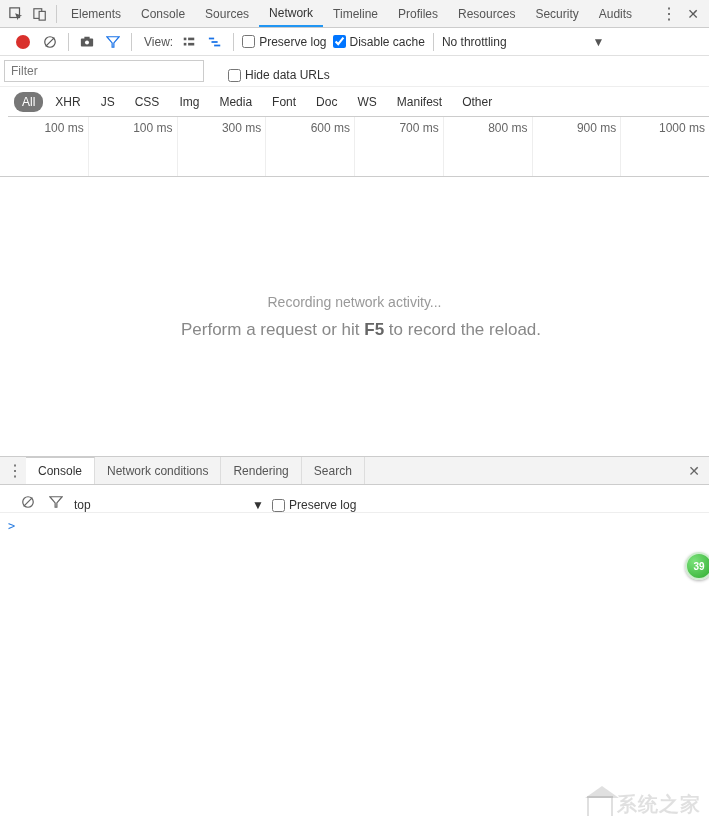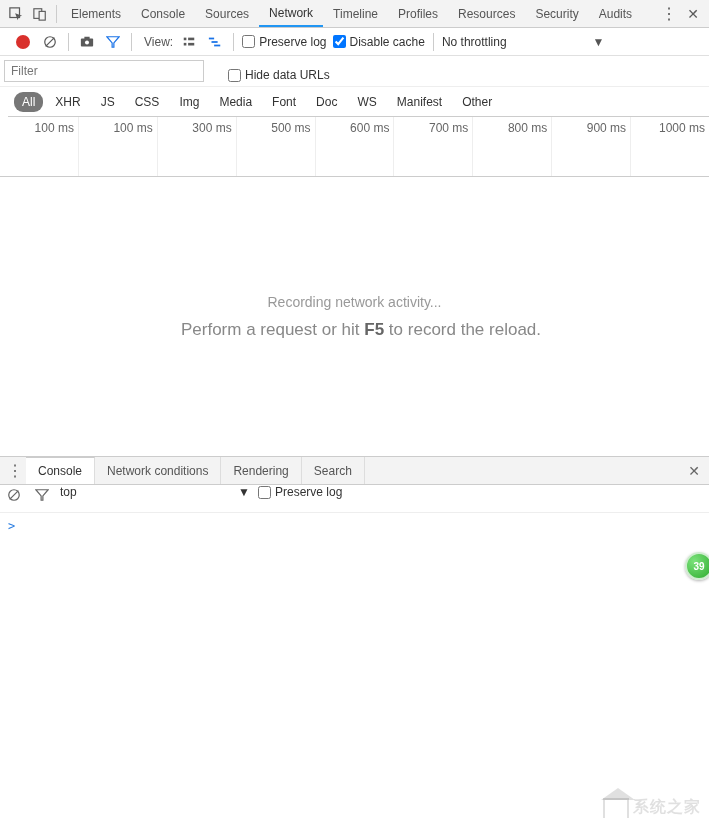--- a/index.html
+++ b/index.html
@@ -38,32 +38,32 @@
 .netbody .l1 { font-size: 14px; }
 .netbody .l2 { font-size: 17px; color: #888; padding-left: 13px; }
 .netbody .l2 b { color: #666; font-weight: 600; }
 
 .drawer-tabs { height: 28px; display: flex; align-items: center; border-bottom: 1px solid #ccc; background: #f3f3f3; padding: 0 4px; }
 .drawer-tabs .ico { width: 22px; height: 22px; display: flex; align-items: center; justify-content: center; color: #666; cursor: pointer; }
 .drawer-tabs .dtab { padding: 0 12px; height: 100%; display: flex; align-items: center; color: #555; cursor: pointer; border-right: 1px solid #ddd; }
 .drawer-tabs .dtab.active { background: #fff; color: #333; border-top: 1px solid #ccc;}
 .drawer-tabs .close { margin-left: auto; width: 22px; text-align: center; color: #666; cursor: pointer; font-size: 14px; }
 
-.console-tool { height: 28px; display: flex; align-items: flex-start; border-bottom: 1px solid #eee; padding: 0 4px; gap: 8px; }
+.console-tool { height: 28px; display: flex; align-items: flex-end; border-bottom: 1px solid #eee; padding: 0 18px; gap: 8px; }
 .console-tool .ico { width: 20px; height: 20px; display:flex; align-items:center; justify-content:center; color:#666; cursor:pointer; }
 .console-tool .ctx { display: flex; align-items: center; gap: 6px; width: 190px; color:#333; }
 .console-tool .dd { margin-left: auto; }
 .console-tool label { display: flex; align-items: center; gap: 4px; }
 
 .console-body { padding: 6px 8px; }
 .prompt { color: #2a7de1; font-family: Consolas, monospace; font-size: 12px; }
 
 .badge { position: absolute; right: -4px; top: 552px; width: 28px; height: 28px; border-radius: 50%; background: radial-gradient(circle at 30% 30%, #7be27b, #2eab2e); border: 2px solid #cfeccf; display:flex; align-items:center; justify-content:center; color:#fff; font-size:10px; font-weight:bold; box-shadow: 0 1px 3px rgba(0,0,0,0.3); }
 
-.watermark { position: absolute; right: 8px; bottom: 6px; color: rgba(0,0,0,0.12); font-size: 16px; font-weight: bold; letter-spacing: 1px; pointer-events: none; }
+.watermark { position: absolute; right: 8px; bottom: 6px; color: rgba(0,0,0,0.12); font-size: 20px; font-weight: bold; letter-spacing: 1px; pointer-events: none; }
 .watermark .house { display:inline-block; width:26px; height:20px; border:2px solid rgba(0,0,0,0.12); border-bottom:none; position:relative; margin-right:4px; vertical-align:middle;}
 .watermark .house:before { content:""; position:absolute; top:-12px; left:-4px; width:0; height:0; border-left:17px solid transparent; border-right:17px solid transparent; border-bottom:12px solid rgba(0,0,0,0.12);}
 
 svg { width: 14px; height: 14px; }
 </style>
 </head>
 <body>
 
 <div class="tab-bar">
   <span class="ico">
@@ -167,21 +167,20 @@
   <span class="chip">Doc</span>
   <span class="chip">WS</span>
   <span class="chip">Manifest</span>
   <span class="chip">Other</span>
 </div>
 
 <div class="timeline">
   <div class="tick">100 ms</div>
   <div class="tick">100 ms</div>
   <div class="tick">300 ms</div>
-  <div class="tick">500 ms</div>
   <div class="tick">600 ms</div>
   <div class="tick">700 ms</div>
   <div class="tick">800 ms</div>
   <div class="tick">900 ms</div>
   <div class="tick">1000 ms</div>
 </div>
 
 <div class="netbody">
   <div class="l1">Recording network activity...</div>
   <div class="l2">

